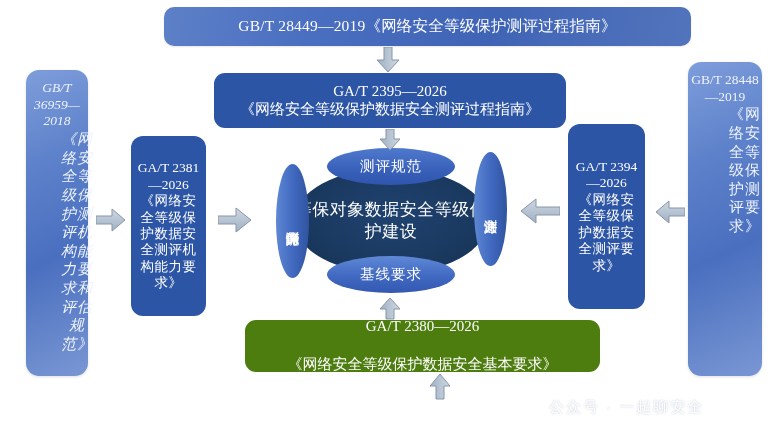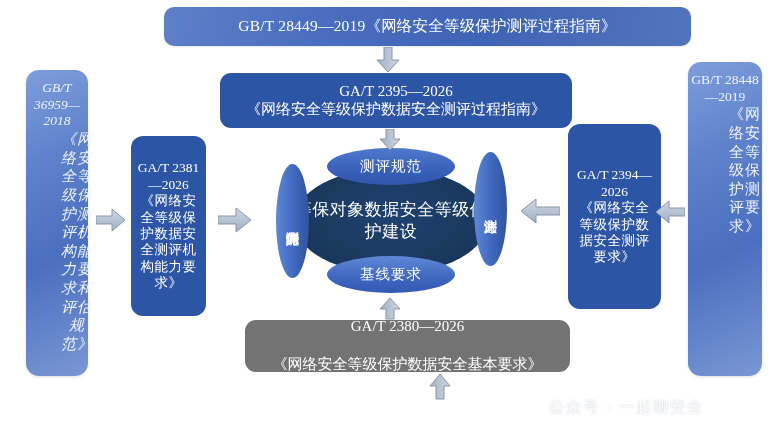--- a/index.html
+++ b/index.html
@@ -35,44 +35,44 @@
   
   #bottom-bar{
     left:108px;top:403px;width:562px;height:33px;
     background:linear-gradient(100deg,#6a8ad0 0%,#5274c2 35%,#4a6cbb 70%,#6181c8 100%);
     font-size:14.5px;
     box-shadow:0 1px 2px rgba(0,0,0,.10);
   }
 
   
   #ga2395{
-    left:220px;top:73px;width:352px;height:55px;
+    left:214px;top:73px;width:352px;height:55px;
     background:#2d55a5;border-radius:11px;
     flex-direction:column;font-size:15px;
   }
   #ga2380{
-    left:245px;top:320px;width:325px;height:52px;
-    background:#737373;border-radius:11px;
+    left:245px;top:320px;width:355px;height:52px;
+    background:#4d7c0f;border-radius:11px;
     flex-direction:column;font-size:15px;gap:20px;
   }
 
   
   .vbox{
     position:absolute;
     background:#2d55a5;
     border-radius:12px;
     color:#fff;
     display:flex;flex-direction:column;
     align-items:center;justify-content:center;
     text-align:center;
     box-sizing:border-box;
     line-height:1.22;
   }
   #ga2381{left:131px;top:136px;width:75px;height:180px;font-size:13.5px;padding:4px 5px;}
-  #ga2394{left:568px;top:124px;width:93px;height:185px;font-size:13.5px;padding:4px 5px;}
+  #ga2394{left:568px;top:124px;width:77px;height:185px;font-size:13.5px;padding:4px 5px;}
   .vbox .code{font-size:13.5px;}
   .vbox .cn{font-size:13.5px;letter-spacing:.5px;}
 
   
   .gbox{
     position:absolute;
     border-radius:13px;
     color:#eef3fb;
     display:flex;flex-direction:column;
     align-items:center;justify-content:flex-start;

